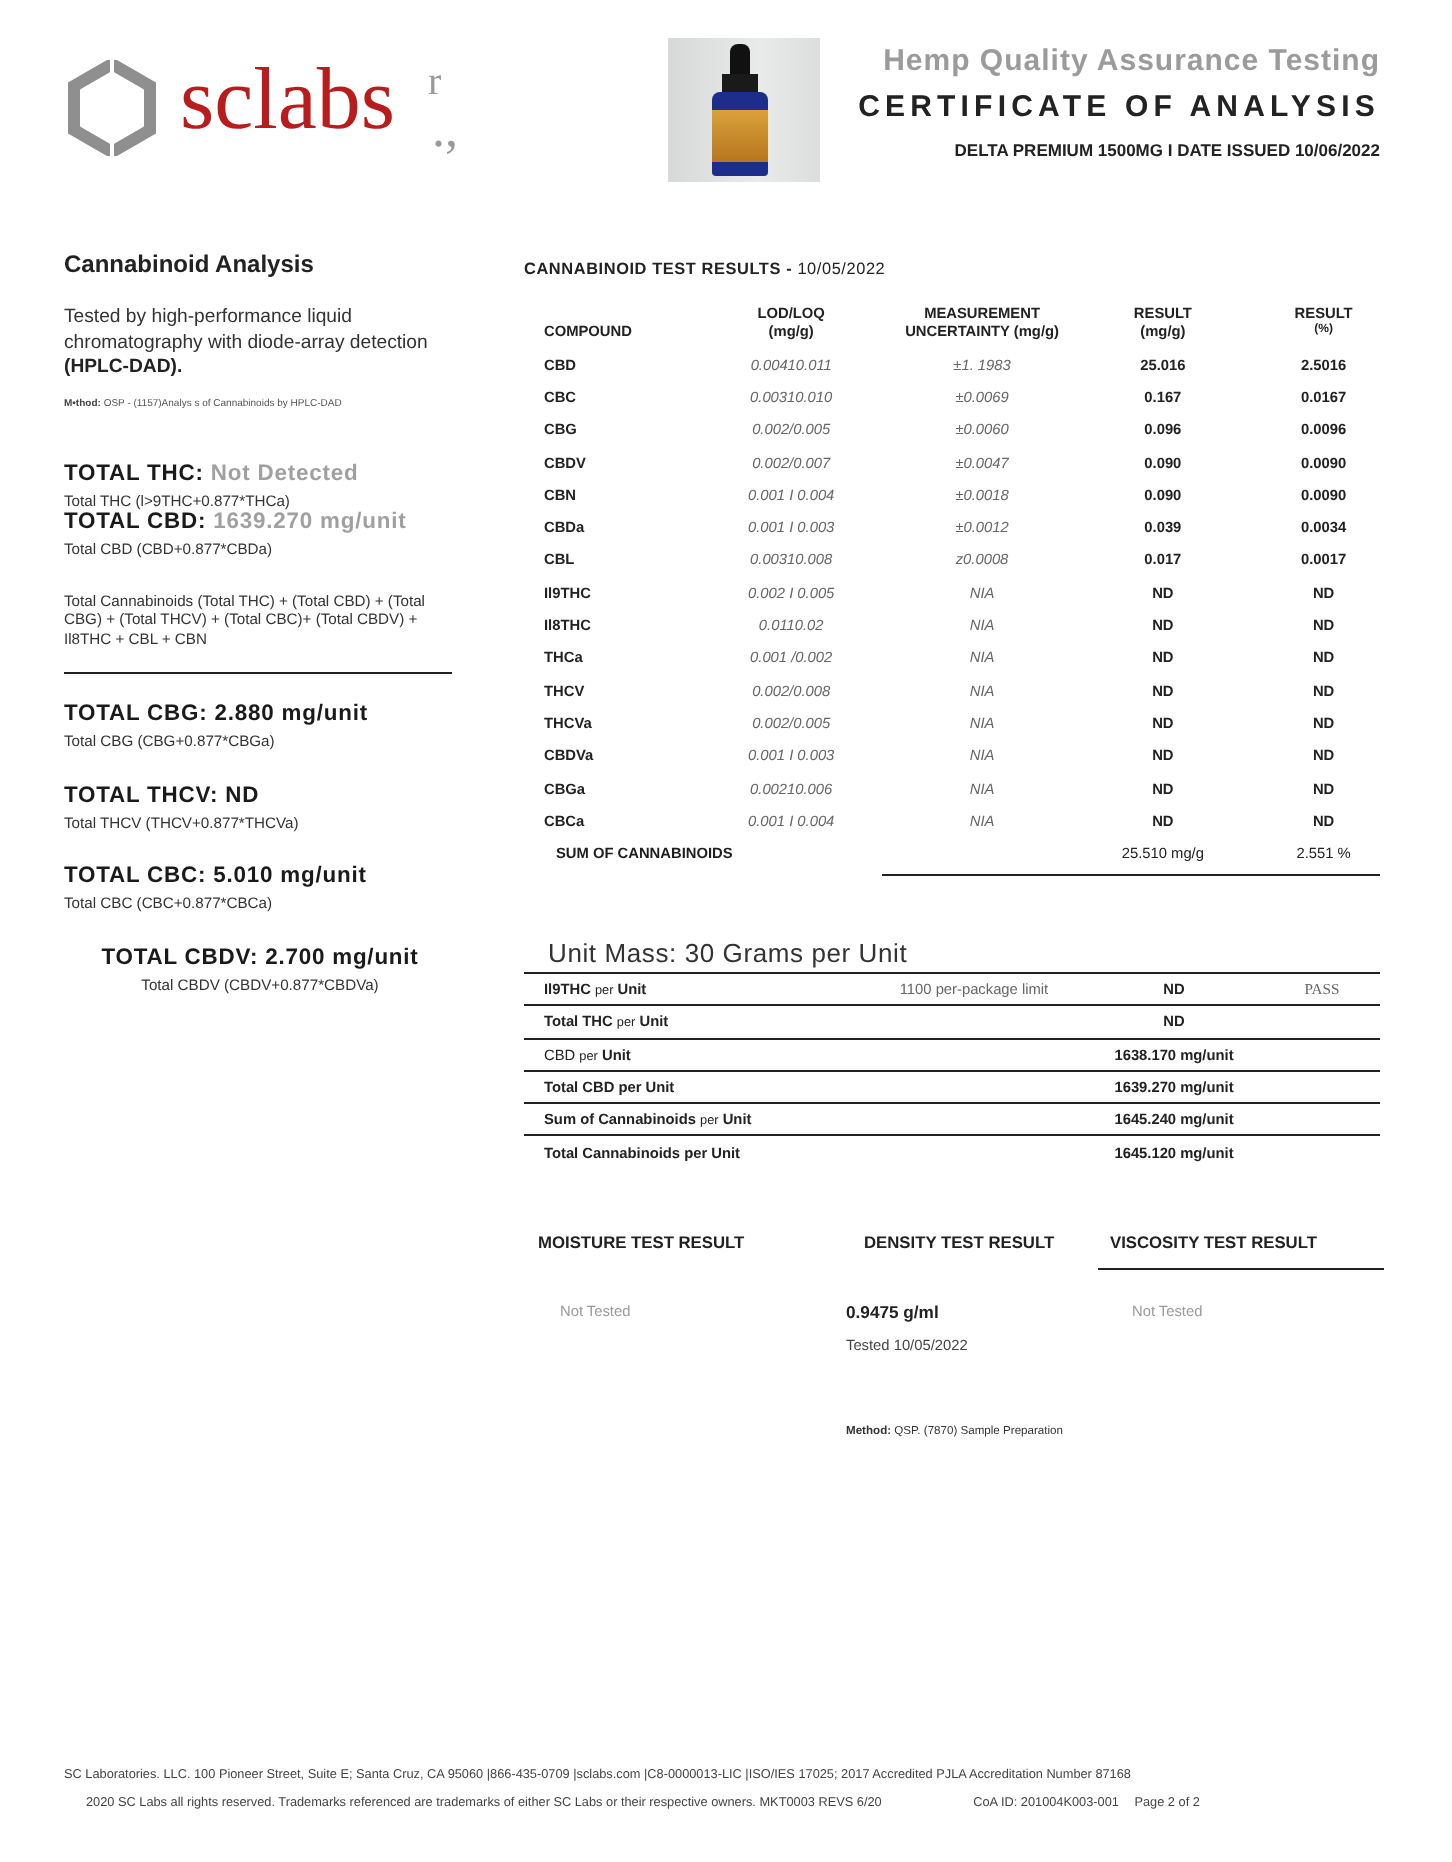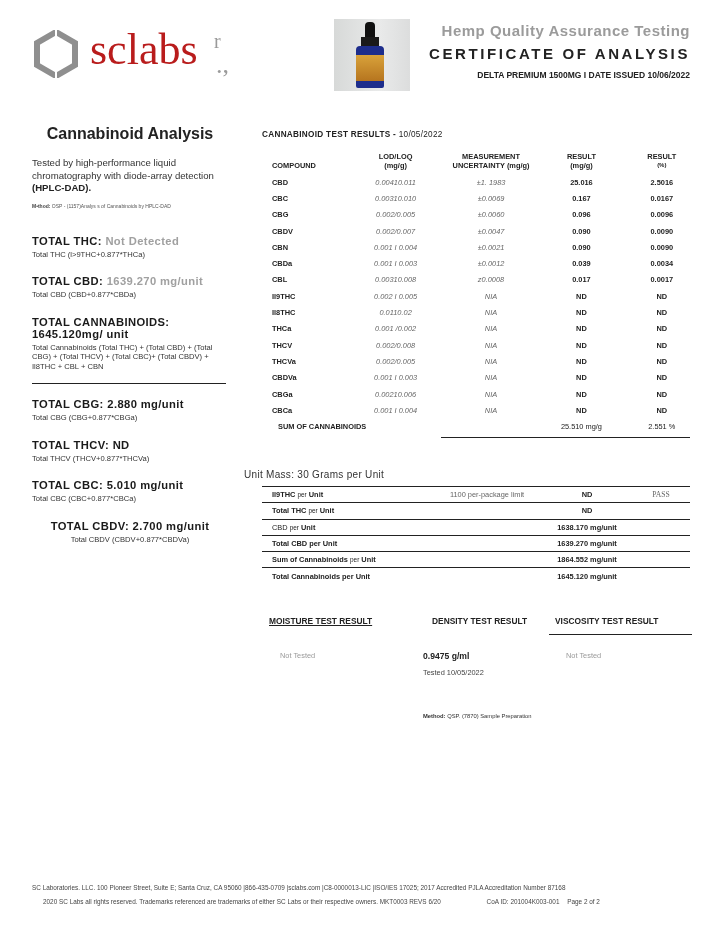--- a/index.html
+++ b/index.html
@@ -18,21 +18,21 @@
   .bottle-neck { position: absolute; left: 27px; top: 18px; width: 18px; height: 10px; background: #1a1a1a; }
   .bottle-body { position: absolute; left: 22px; top: 27px; width: 28px; height: 42px; background: #1d2d8c; border-radius: 4px 4px 2px 2px; }
   .bottle-label { position: absolute; left: 22px; top: 36px; width: 28px; height: 26px; background: linear-gradient(180deg,#d9a23a,#b6751f); }
 
   .hq-title { right: 36px; top: 22px; font-size: 15px; font-weight: bold; color: #9b9b9b; letter-spacing: 0.5px; }
   .coa-title { right: 36px; top: 45px; font-size: 15px; font-weight: bold; color: #222; letter-spacing: 2.6px; }
   .coa-sub { right: 36px; top: 70px; font-size: 8.5px; font-weight: bold; color: #222; }
 
   
   .left { left: 32px; top: 125px; width: 196px; }
-  .ca-title { text-align: center; font-size: 16px; font-weight: bold; color: #222; margin: 0 0 14px 0; }
+  .ca-title { text-align: left; font-size: 12px; font-weight: bold; color: #222; margin: 0 0 14px 0; }
   .ca-desc { font-size: 9.6px; color: #333; line-height: 12.5px; }
   .ca-desc b { color: #222; }
   .ca-method { font-size: 5px; color: #555; margin-top: 8px; }
   .ca-method b { color: #444; }
   .tot-block { margin-top: 0; }
   .tot-head { font-size: 11.2px; font-weight: bold; color: #1a1a1a; letter-spacing: 0.4px; }
   .tot-head .muted { color: #a0a0a0; }
   .tot-sub { font-size: 7.6px; color: #333; margin-top: 3px; line-height: 9.5px; }
   .divider { border-top: 1px solid #222; margin: 12px 0 0 0; width: 194px; }
 
@@ -45,21 +45,21 @@
   .rtable td { font-size: 7.4px; height: 16.3px; padding: 0; text-align: center; }
   .rtable td.c0 { text-align: left; padding-left: 10px; font-weight: bold; color: #222; }
   .rtable td.c1, .rtable td.c2 { font-style: italic; color: #666; }
   .rtable td.c3, .rtable td.c4 { font-weight: bold; color: #222; }
   .c0 { width: 78px; } .c1 { width: 90px; } .c2 { width: 100px; } .c3 { width: 80px; } .c4 { width: 80px; }
   .sum-row td { font-weight: bold; }
   .sum-row td.sum-label { text-align: left; padding-left: 16px; font-size: 7.4px; }
   .sum-line { left: 441px; top: 437px; width: 249px; border-top: 1px solid #222; }
 
   
-  .um-title { left: 244px; top: 469px; font-size: 10px; color: #333; letter-spacing: 0.3px; }
+  .um-title { left: 274px; top: 469px; font-size: 13px; color: #333; letter-spacing: 0.3px; }
   .utable { position: absolute; left: 262px; top: 486px; width: 428px; border-collapse: collapse; border-top: 1px solid #222; }
   .utable td { font-size: 7.4px; height: 15.3px; border-bottom: 1px solid #222; padding: 0; color: #222; }
   .utable td.u0 { width: 160px; padding-left: 10px; font-weight: bold; }
   .utable td.u0 small { font-weight: normal; font-size: 6.4px; }
   .utable td.u1 { width: 110px; text-align: center; color: #666; }
   .utable td.u2 { width: 90px; text-align: center; font-weight: bold; }
   .utable td.u3 { text-align: center; font-family: "Liberation Serif", serif; color: #666; font-size: 7.6px; }
   .utable tr:last-child td { border-bottom: none; }
 
   
@@ -110,26 +110,25 @@
   <div class="ca-method">
     <b>M•thod:</b>
     <span>OSP - (1157)Analys s of Cannabinoids by HPLC-DAD</span>
   </div>
 
   <div id="totals" style="margin-top:26px;">
       <div class="tot-block" style="margin-top: 0px;">
         <div class="tot-head"><span>TOTAL THC:</span> <span class="muted">Not Detected</span></div>
         <div class="tot-sub">Total THC (l&gt;9THC+0.877*THCa)</div>
       </div>
-      <div class="tot-block" style="margin-top: 16px;">
+      <div class="tot-block" style="">
         <div class="tot-head"><span>TOTAL CBD:</span> <span class="muted">1639.270 mg/unit</span></div>
         <div class="tot-sub">Total CBD (CBD+0.877*CBDa)</div>
       </div>
       <div class="tot-block" style="margin-top: 16px;">
-        <div class="tot-head"><span>TOTAL CANNABINOIDS:</span> <span>1645.120mg/ unit</span></div>
         <div class="tot-sub">Total Cannabinoids (Total THC) + (Total CBD) + (Total CBG) + (Total THCV) + (Total CBC)+ (Total CBDV) + Il8THC + CBL + CBN</div>
       </div>
       <div class="divider"></div>
       <div class="tot-block" style="margin-top: 14px;">
         <div class="tot-head"><span>TOTAL CBG:</span> <span>2.880 mg/unit</span></div>
         <div class="tot-sub">Total CBG (CBG+0.877*CBGa)</div>
       </div>
       <div class="tot-block" style="margin-top: 16px;">
         <div class="tot-head"><span>TOTAL THCV:</span> <span>ND</span></div>
         <div class="tot-sub">Total THCV (THCV+0.877*THCVa)</div>
@@ -199,21 +198,21 @@
       <tr>
         <td class="c0">CBDV</td>
         <td class="c1">0.002/0.007</td>
         <td class="c2">±0.0047</td>
         <td class="c3">0.090</td>
         <td class="c4">0.0090</td>
       </tr>
       <tr>
         <td class="c0">CBN</td>
         <td class="c1">0.001  I 0.004</td>
-        <td class="c2">±0.0021</td>
+        <td class="c2">±0.0018</td>
         <td class="c3">0.090</td>
         <td class="c4">0.0090</td>
       </tr>
       <tr>
         <td class="c0">CBDa</td>
         <td class="c1">0.001  I 0.003</td>
         <td class="c2">±0.0012</td>
         <td class="c3">0.039</td>
         <td class="c4">0.0034</td>
       </tr>
@@ -314,33 +313,33 @@
       </tr>
       <tr>
         <td class="u0"><span>Total CBD per Unit</span></td>
         <td class="u1"></td>
         <td class="u2">1639.270 mg/unit</td>
         <td class="u3"></td>
       </tr>
       <tr>
         <td class="u0"><span>Sum of Cannabinoids</span> <small>per</small> <span>Unit</span></td>
         <td class="u1"></td>
-        <td class="u2">1864.552 mg/unit</td>
+        <td class="u2">1645.240 mg/unit</td>
         <td class="u3"></td>
       </tr>
       <tr>
         <td class="u0"><span>Total Cannabinoids per Unit</span></td>
         <td class="u1"></td>
         <td class="u2">1645.120 mg/unit</td>
         <td class="u3"></td>
       </tr>
     </tbody>
 </table>
 
-<div class="abs bt-head" style="left:269px;text-decoration:underline;">MOISTURE TEST RESULT</div>
+<div class="abs bt-head" style="left:269px;">MOISTURE TEST RESULT</div>
 <div class="abs bt-head" style="left:412px;padding-left:20px;">DENSITY TEST RESULT</div>
 <div class="abs bt-head" style="left:555px;">VISCOSITY TEST RESULT</div>
 <div class="abs visc-line"></div>
 
 <div class="abs bt-val" style="left:280px; top:651px;">Not Tested</div>
 <div class="abs density-val">0.9475 g/ml</div>
 <div class="abs density-date">Tested  10/05/2022</div>
 <div class="abs density-method">
   <b>Method:</b>
   <span>QSP. (7870) Sample Preparation</span>

